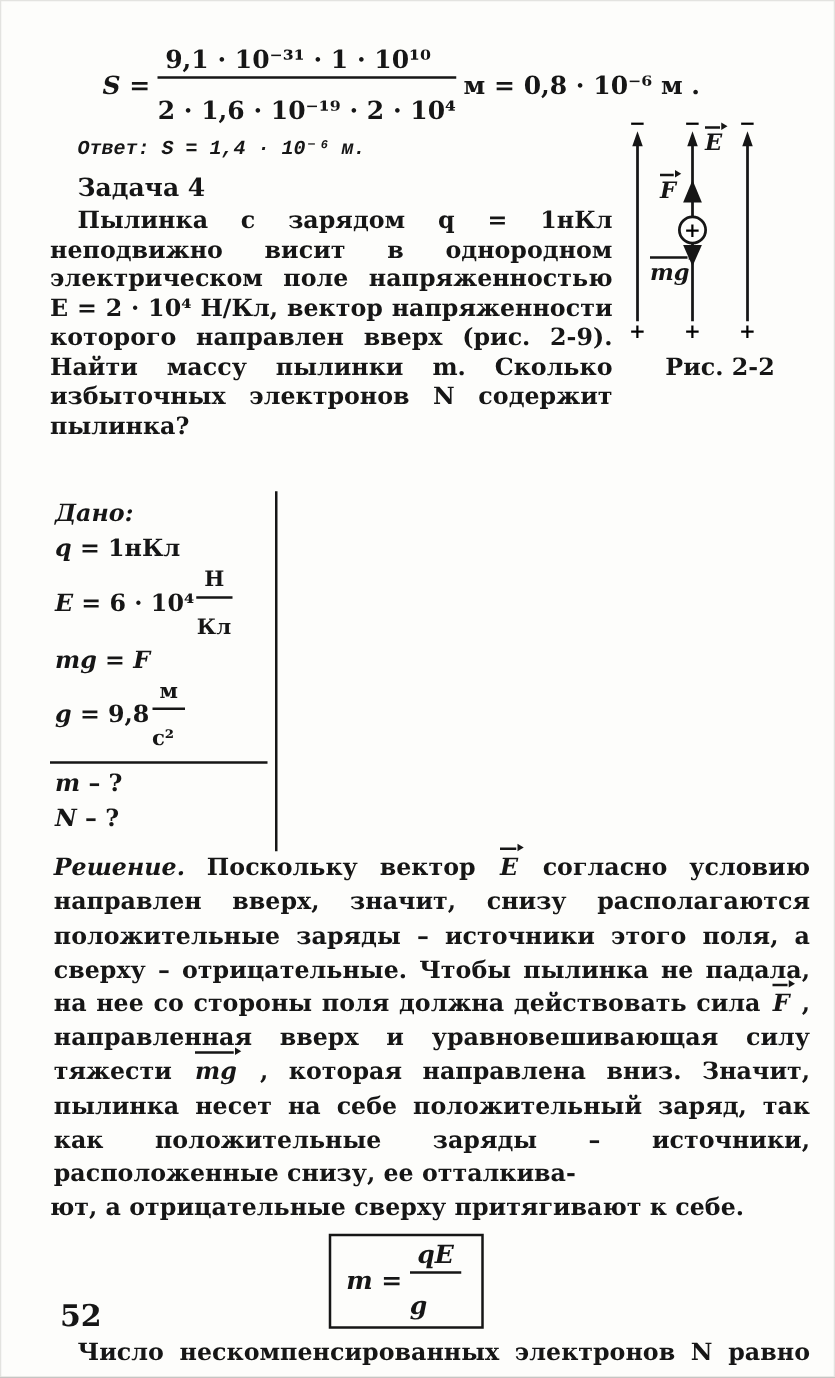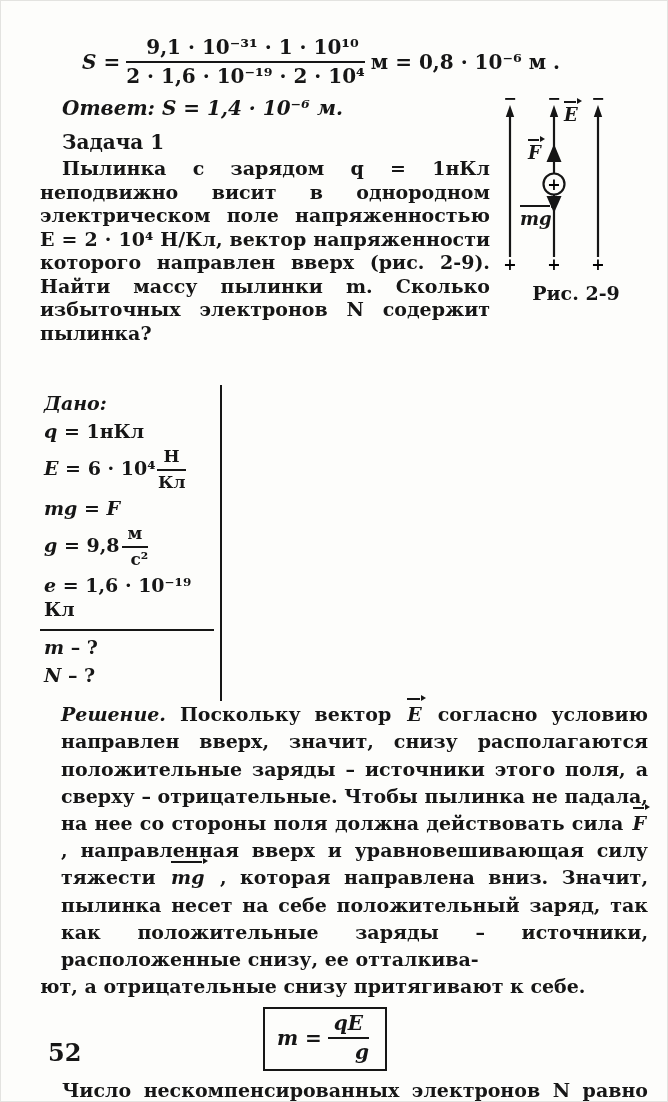--- a/index.html
+++ b/index.html
@@ -12,38 +12,38 @@
     box-shadow: inset 0 0 0 1px #e3e3e0;
     overflow:hidden;
   }
   .it { font-style:italic; }
   
   .vec { position:relative; display:inline-block; font-style:italic; padding:0 2px; }
   .vec::before { content:""; position:absolute; left:2px; right:4px; top:-3px; height:1.8px; background:#161616; }
   .vec::after { content:""; position:absolute; right:-2px; top:-6px; width:0; height:0;
     border-left:5px solid #161616; border-top:3px solid transparent; border-bottom:3px solid transparent; }
   
-  .frac { display:inline-block; vertical-align:middle; text-align:right; margin:0 6px; line-height:1.15; }
+  .frac { display:inline-block; vertical-align:middle; text-align:left; margin:0 6px; line-height:1.15; }
   .frac .num { display:block; padding:0 6px 2px; border-bottom:2.2px solid #161616; }
-  .frac .den { display:block; padding-top:2px; }
+  .frac .den { display:block; padding-top:14px; }
   
   .formula-s { display:flex; align-items:center; margin-left:42px; font-size:20px; }
-  .answer { margin-top:8px; text-indent:22px; font-size:20px; }
+  .answer { margin-top:8px; text-indent:22px; font-size:16px;font-family:Liberation Mono, monospace; }
   .heading { margin:10px 0 0; text-indent:22px; font-size:20px; }
   .statement { margin:3px 158px 0 0; text-align:justify; text-indent:22px; line-height:23.5px; }
   .figure { position:absolute; left:490px; top:92px; width:175px; }
   .figure .lbl { position:absolute; font-size:18px; }
   .fig-caption { width:160px; margin:1px 0 0 6px; text-align:center; font-size:19px; }
   .columns { display:flex; align-items:flex-start; margin-top:40px;flex-direction:column; }
   .given-col { width:182px; flex:none; border-right:2.6px solid #161616; box-sizing:border-box;
                padding:2px 6px 10px 4px; font-size:19px; }
   .given-col .row { margin:4px 0; line-height:24px; }
   .given-col .frac { font-size:17px; margin:0 2px; }
   .given-hr { border:0; border-top:2.6px solid #161616; margin:8px 0 4px -4px; }
-  .solution-col { flex:1; margin-left:21px; text-align:justify; line-height:27.2px; }
+  .solution-col { flex:1; margin-left:3px; text-align:justify; line-height:27.2px; }
   .solution-cont { margin-top:0; text-align:justify; line-height:27px; }
   .equilibrium { margin-top:4px; text-indent:22px; text-align:justify; line-height:28px; }
   .fbox-row { display:flex; justify-content:center; margin:7px 38px 7px 0; }
   .fbox { border:2.6px solid #161616; padding:3px 12px 5px; display:inline-flex; align-items:center; font-size:20px; }
   .fbox .frac { margin:0 4px 0 6px; }
   .para { text-align:justify; text-indent:22px; line-height:25px; margin-top:3px; }
   .pagenum { position:absolute; left:48px; top:1038px; font-size:24px; }
   svg text { font-family:"DejaVu Serif", serif; font-weight:700; }
 </style>
 </head>
@@ -57,21 +57,21 @@
       <span class="num">9,1 · 10⁻³¹ · 1 · 10¹⁰</span>
       <span class="den">2 · 1,6 · 10⁻¹⁹ · 2 · 10⁴</span>
     </span>
     <span>м = 0,8 · 10⁻⁶ м .</span>
   </div>
 
   <div class="answer">
     <span class="it">Ответ:</span><span class="it"> S = 1,4 · 10⁻⁶ м.</span>
   </div>
 
-  <div class="heading">Задача 1</div>
+  <div class="heading">Задача 4</div>
   <p class="statement">Пылинка с зарядом q = 1нКл неподвижно висит в однородном электрическом поле напряженностью E = 2 · 10⁴ Н/Кл, вектор напряженности которого направлен вверх (рис. 2-9). Найти массу пылинки m. Сколько избыточных электронов N содержит пылинка?</p>
 
   <div class="figure">
     <svg width="175" height="185" viewBox="0 0 175 185">
 
       <text x="20" y="12" text-anchor="middle" font-size="16">−</text>
       <text x="64" y="12" text-anchor="middle" font-size="16">−</text>
       <text x="108" y="12" text-anchor="middle" font-size="16">−</text>
 
       <line x1="20" y1="20" x2="20" y2="165" stroke="#161616" stroke-width="2.2"></line>
@@ -89,40 +89,39 @@
 
       <polygon points="64,121 56.5,104 71.5,104" fill="#161616"></polygon>
 
       <text x="20" y="178" text-anchor="middle" font-size="16">+</text>
       <text x="64" y="178" text-anchor="middle" font-size="16">+</text>
       <text x="108" y="178" text-anchor="middle" font-size="16">+</text>
     </svg>
     <span class="lbl vec" style="left:72px; top:12px;">E</span>
     <span class="lbl vec" style="left:36px; top:50px;">F</span>
     <span class="lbl vec" style="left:28px; top:116px;">mg</span>
-    <div class="fig-caption">Рис. 2-9</div>
+    <div class="fig-caption">Рис. 2-2</div>
   </div>
 
   <div class="columns">
     <div class="given-col">
       <div class="row it">Дано:</div>
       <div class="row"><span class="it">q</span><span> = 1нКл</span></div>
       <div class="row"><span class="it">E</span><span> = 6 · 10⁴</span><span class="frac"><span class="num">Н</span><span class="den">Кл</span></span></div>
       <div class="row"><span class="it">mg</span><span> = </span><span class="it">F</span></div>
       <div class="row"><span class="it">g</span><span> = 9,8</span><span class="frac"><span class="num">м</span><span class="den">с²</span></span></div>
-      <div class="row"><span class="it">e</span><span> = 1,6 · 10⁻¹⁹ Кл</span></div>
       <hr class="given-hr">
       <div class="row"><span class="it">m</span><span> – ?</span></div>
       <div class="row"><span class="it">N</span><span> – ?</span></div>
     </div>
     <div class="solution-col">
       <span class="it">Решение.</span><span> Поскольку вектор </span><span class="vec">E</span><span> согласно условию направлен вверх, значит, снизу располагаются положительные заряды – источники этого поля, а сверху – отрицательные. Чтобы пылинка не падала, на нее со стороны поля должна действовать сила </span><span class="vec">F</span><span> , направленная вверх и уравновешивающая силу тяжести </span><span class="vec">mg</span><span> , которая направлена вниз. Значит, пылинка несет на себе положительный заряд, так как положительные заряды – источники, расположенные снизу, ее отталкива-</span>
     </div>
   </div>
-  <div class="solution-cont">ют, а отрицательные снизу притягивают к себе.</div>
+  <div class="solution-cont">ют, а отрицательные сверху притягивают к себе.</div>
 
 
   <div class="fbox-row">
     <span class="fbox">
       <span class="it">m =</span>
       <span class="frac">
           <span class="num it">qE</span>
           <span class="den it">g</span>
         </span>
     </span>

